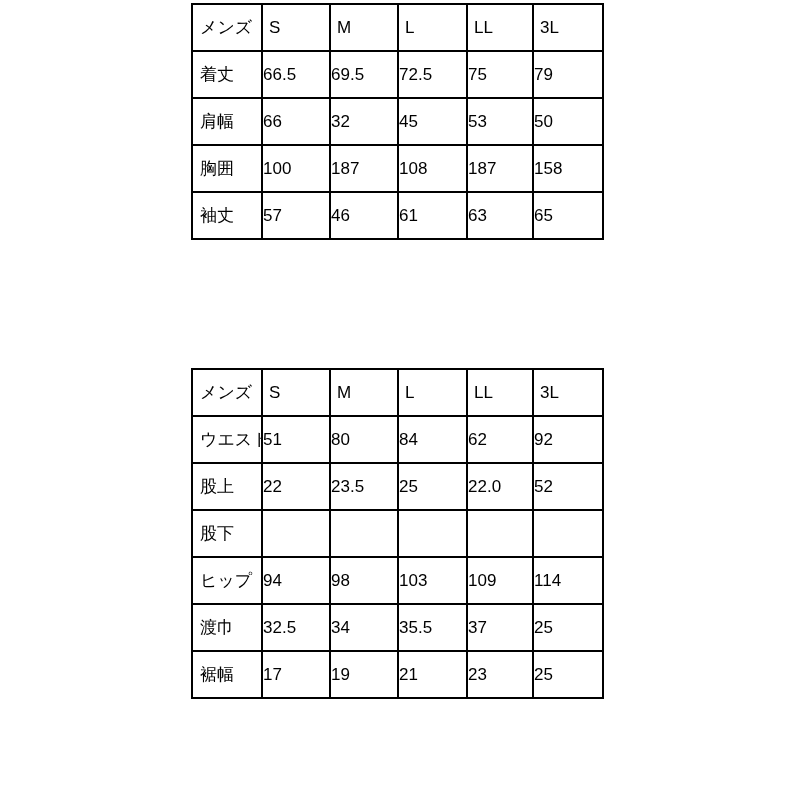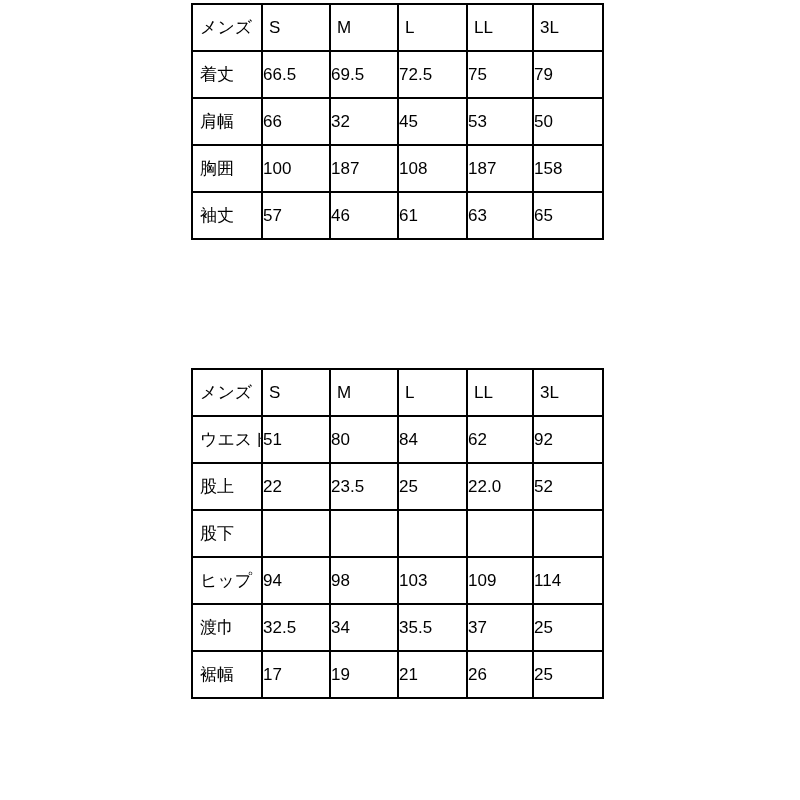--- a/index.html
+++ b/index.html
@@ -162,19 +162,19 @@
       <td class="num-cell">34</td>
       <td class="num-cell">35.5</td>
       <td class="num-cell">37</td>
       <td class="num-cell">25</td>
     </tr>
     <tr>
       <td class="label-cell">裾幅</td>
       <td class="num-cell">17</td>
       <td class="num-cell">19</td>
       <td class="num-cell">21</td>
-      <td class="num-cell">26</td>
+      <td class="num-cell">23</td>
       <td class="num-cell">25</td>
     </tr>
   </tbody>
     </table>
 
 </div>
 
 </body></html>

